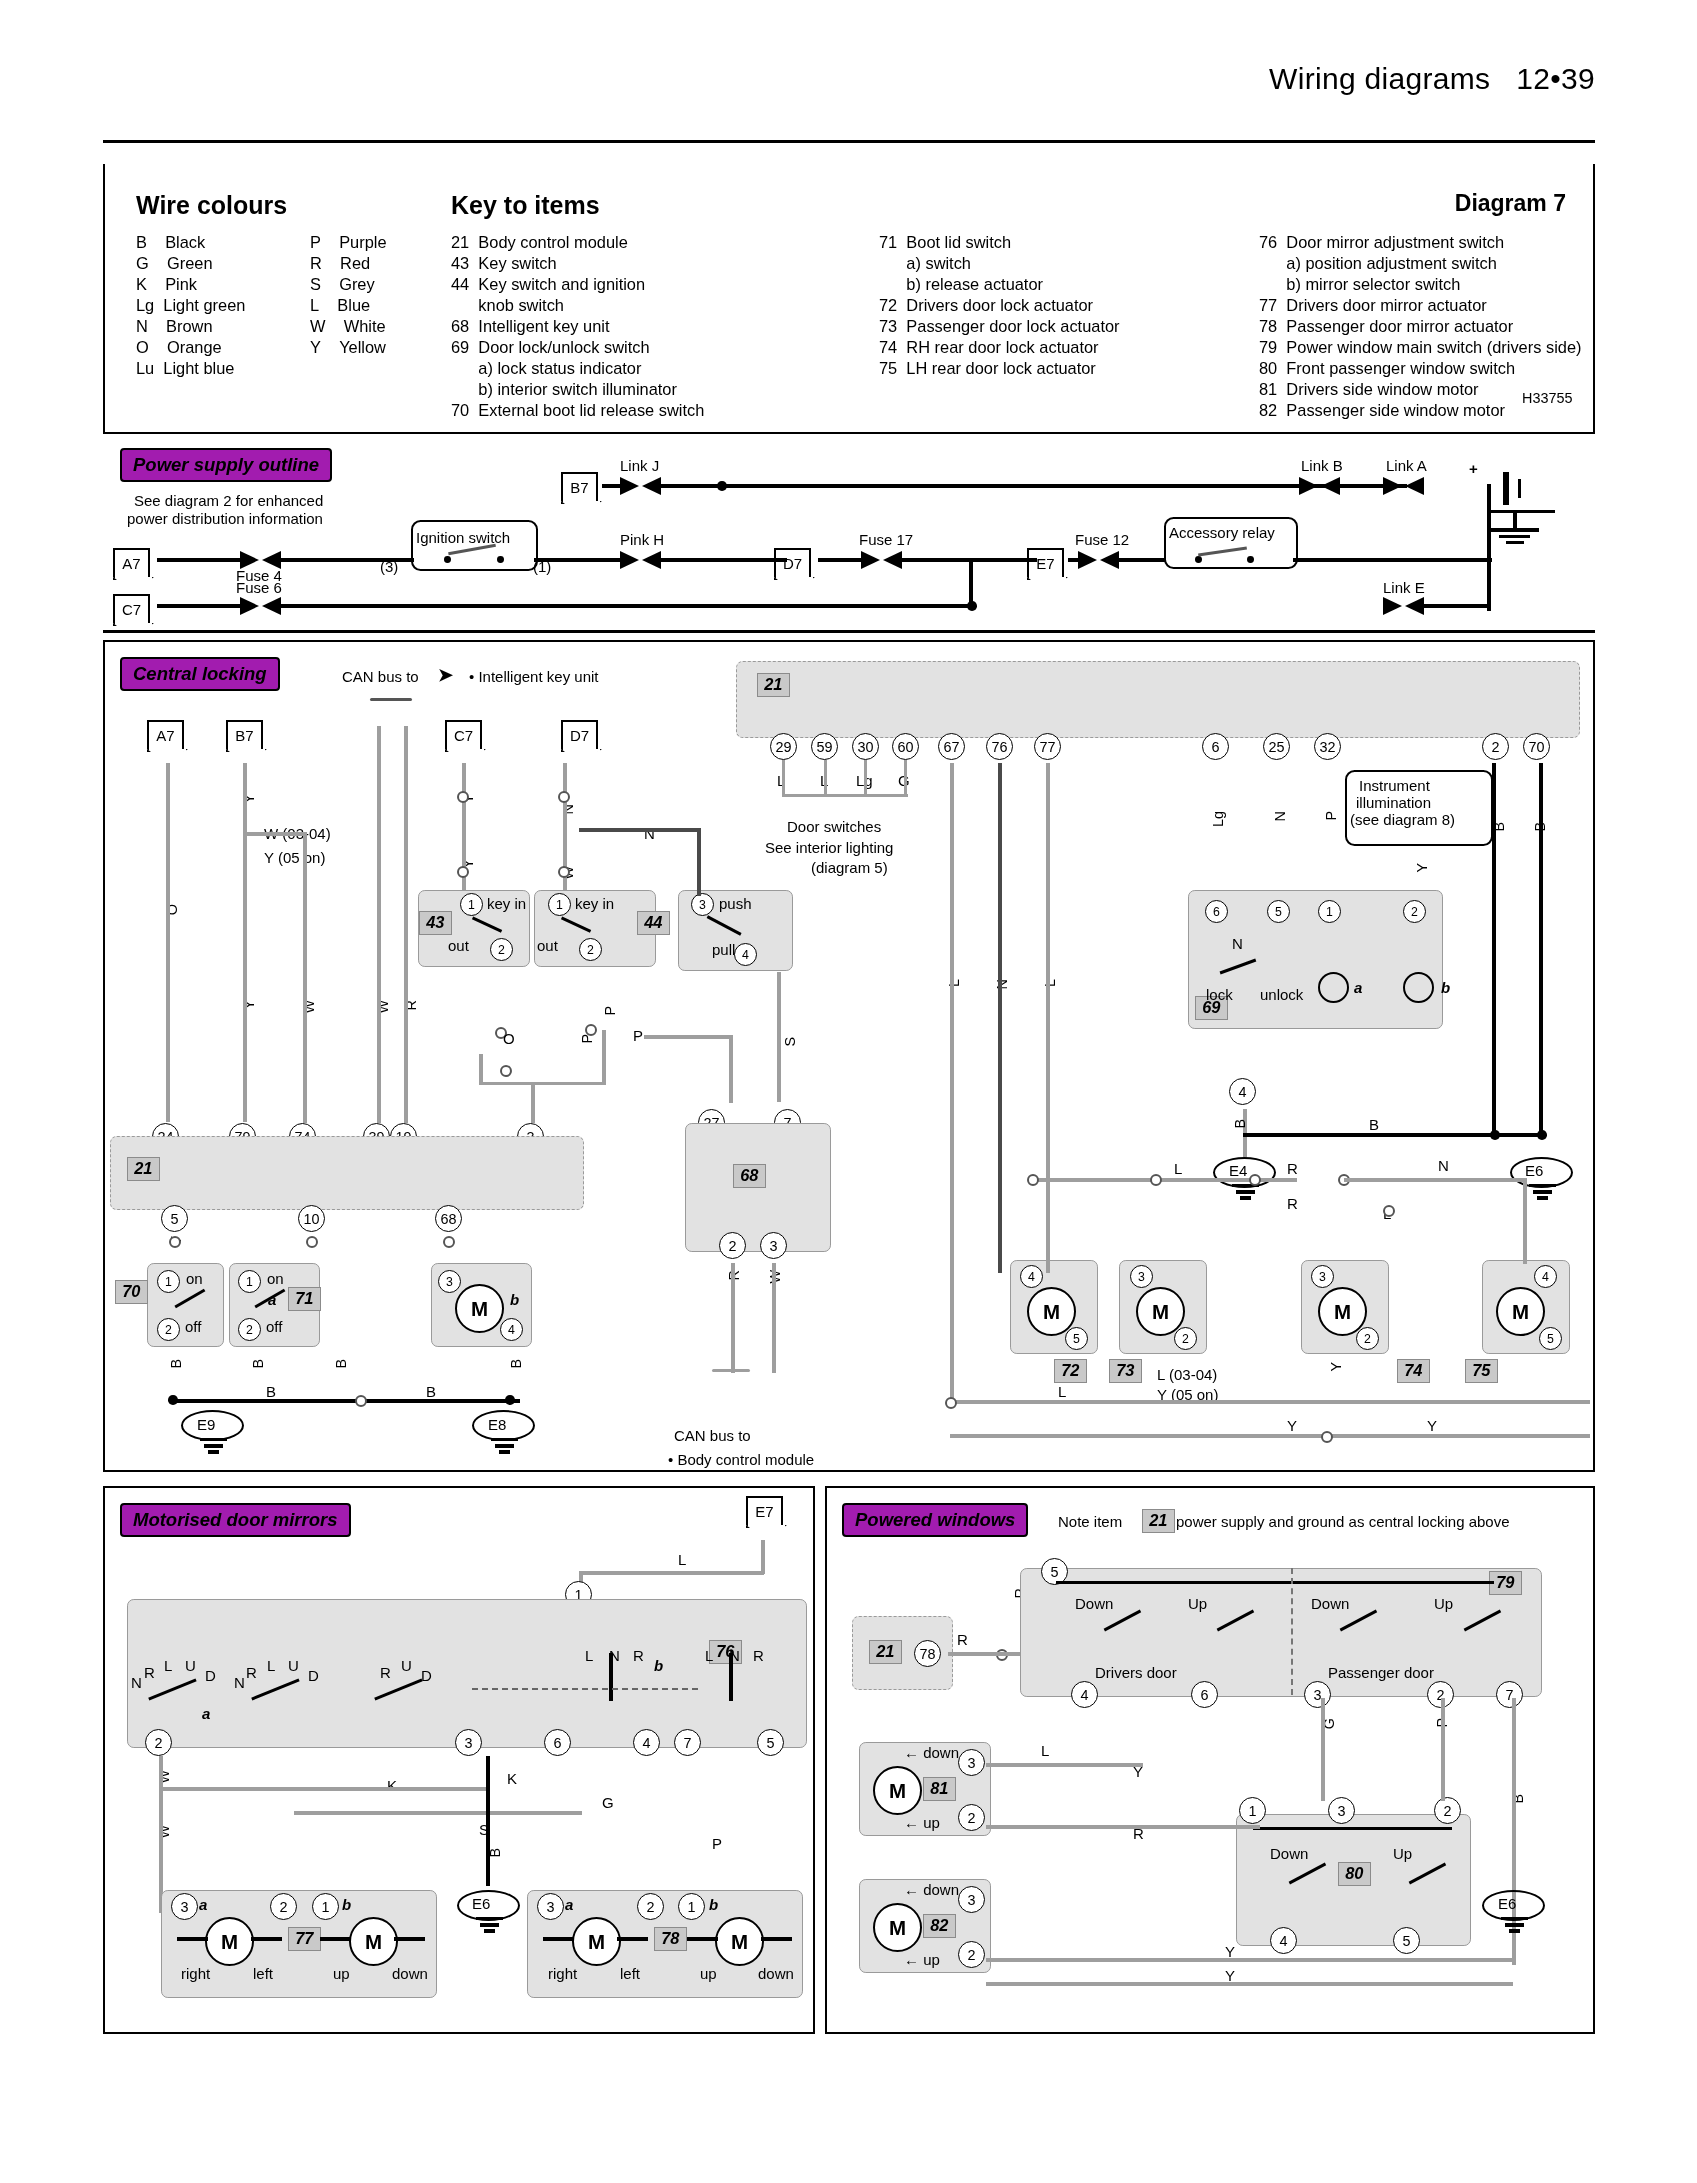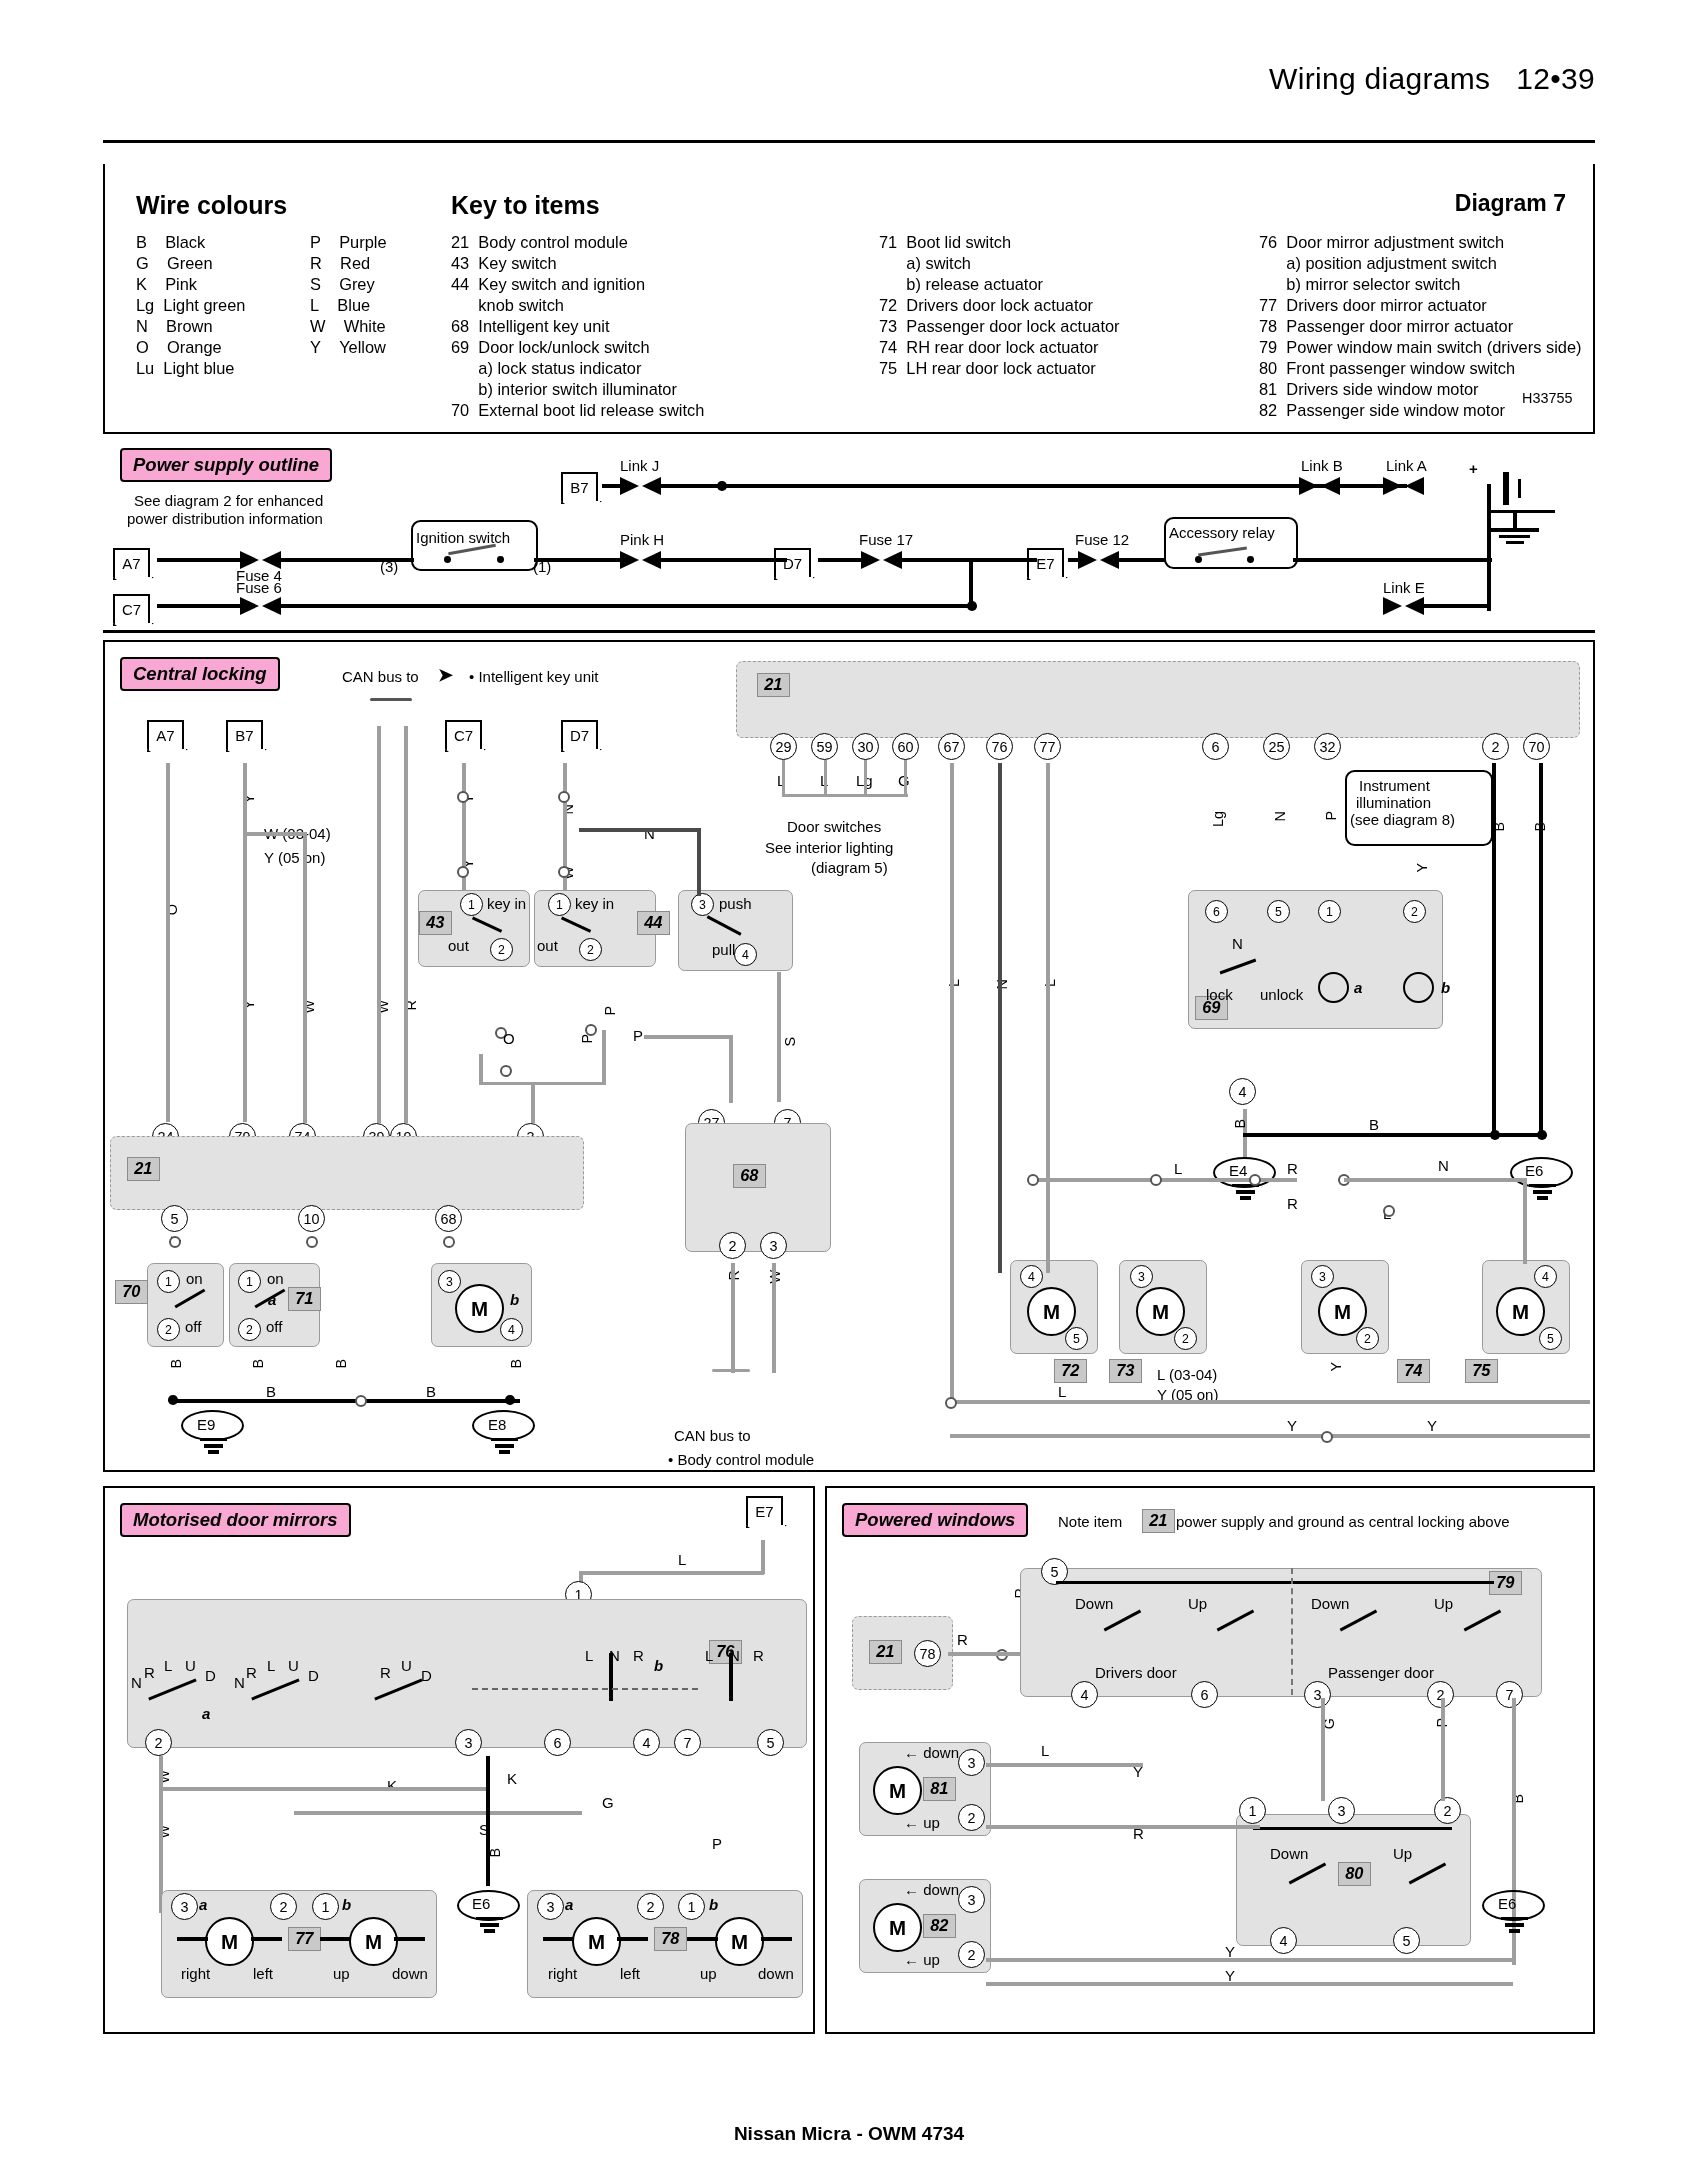--- a/index.html
+++ b/index.html
@@ -14,21 +14,21 @@
   .keybox{position:absolute;left:103px;top:164px;width:1492px;height:270px;border:2.1px solid #000;border-top:none;box-sizing:border-box;}
   .keybox-rule{position:absolute;left:103px;top:630px;width:1492px;height:2.7px;background:#000;}
   .kb-title{position:absolute;font-size:25px;font-weight:bold;}
   .kb-col{position:absolute;font-size:16.4px;line-height:21px;}
   .kb-col div{white-space:pre;}
   .diagram7{position:absolute;right:27px;top:26px;font-size:23px;font-weight:bold;}
   .h-code{position:absolute;right:20.5px;top:226px;font-size:14.4px;}
 
   
   .sectionbox{position:absolute;border:2.1px solid #000;box-sizing:border-box;}
-  .sect-label{position:absolute;border:2.1px solid #000;border-radius:4.1px;background:#f9a8d4;padding:4.1px 11px;font-size:18.5px;font-style:italic;font-weight:bold;}
+  .sect-label{position:absolute;border:2.1px solid #000;border-radius:4.1px;background:#a21caf;padding:4.1px 11px;font-size:18.5px;font-style:italic;font-weight:bold;}
   .small{font-size:14.4px;}
   .tiny{font-size:13px;}
   .txt{position:absolute;font-size:15px;white-space:pre;}
   .txt.it{font-style:italic;}
   .bold{font-weight:bold;}
 
   
   .module{position:absolute;background:#e2e2e2;border:1.4px solid #9a9a9a;border-radius:6.8px;}
   .module.dashed{border-style:dashed;}
   .modnum{position:absolute;background:#c9c9c9;border:0.7px solid #8b8b8b;font-size:16.4px;font-weight:bold;font-style:italic;padding:1.4px 6.2px;}
@@ -715,15 +715,14 @@
   <div class="txt" style="left:1225px;top:1967px;">Y</div>
 
   <div class="ellipse" style="left:1482px;top:1890px;width:59px;height:27px;"></div>
   <div class="txt" style="left:1498px;top:1895px;">E6</div>
   <div class="gnd" style="left:1506px;top:1917px;width:48px;height:20.5px;">
     <i style="top:0;left:-4.8px;width:27px;height:3.4px;"></i>
     <i style="top:6.2px;left:-0.7px;width:19px;height:3.4px;"></i>
     <i style="top:12.3px;left:3.4px;width:11px;height:3.4px;"></i>
   </div>
 
-  <div class="footer">Nissan Micra - OWM 4734</div>
 </div>
 
 
 </body></html>

